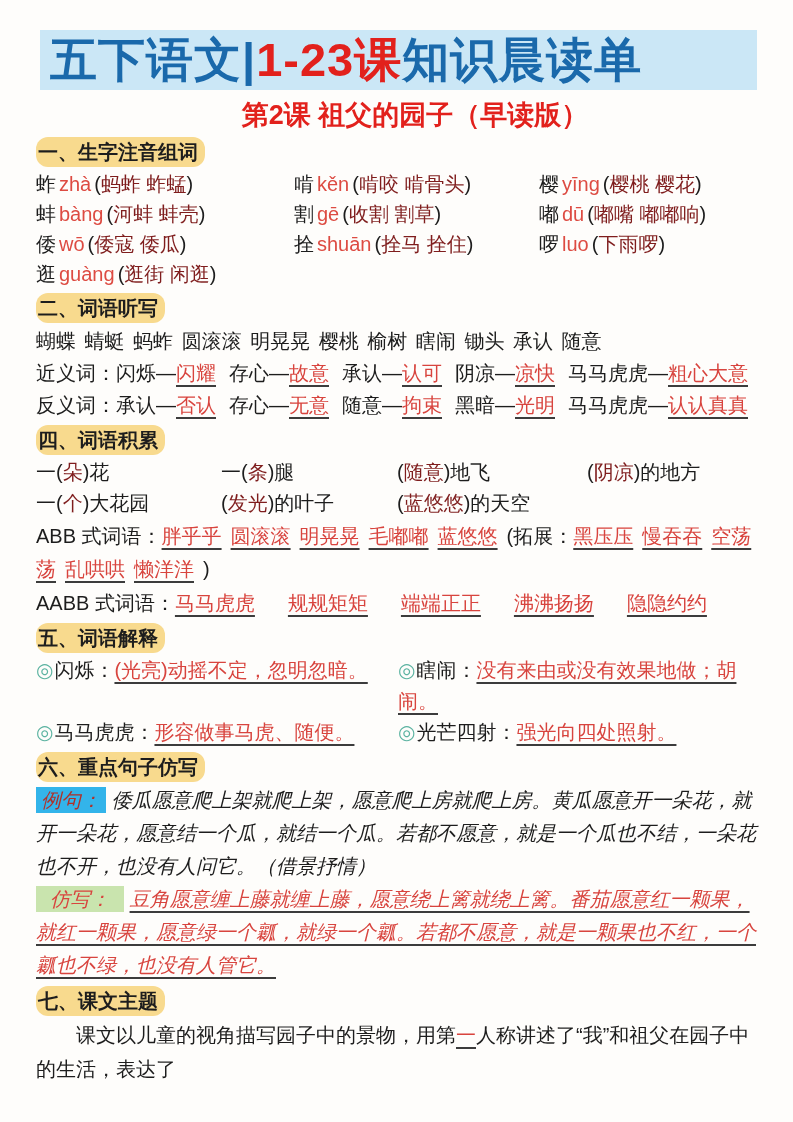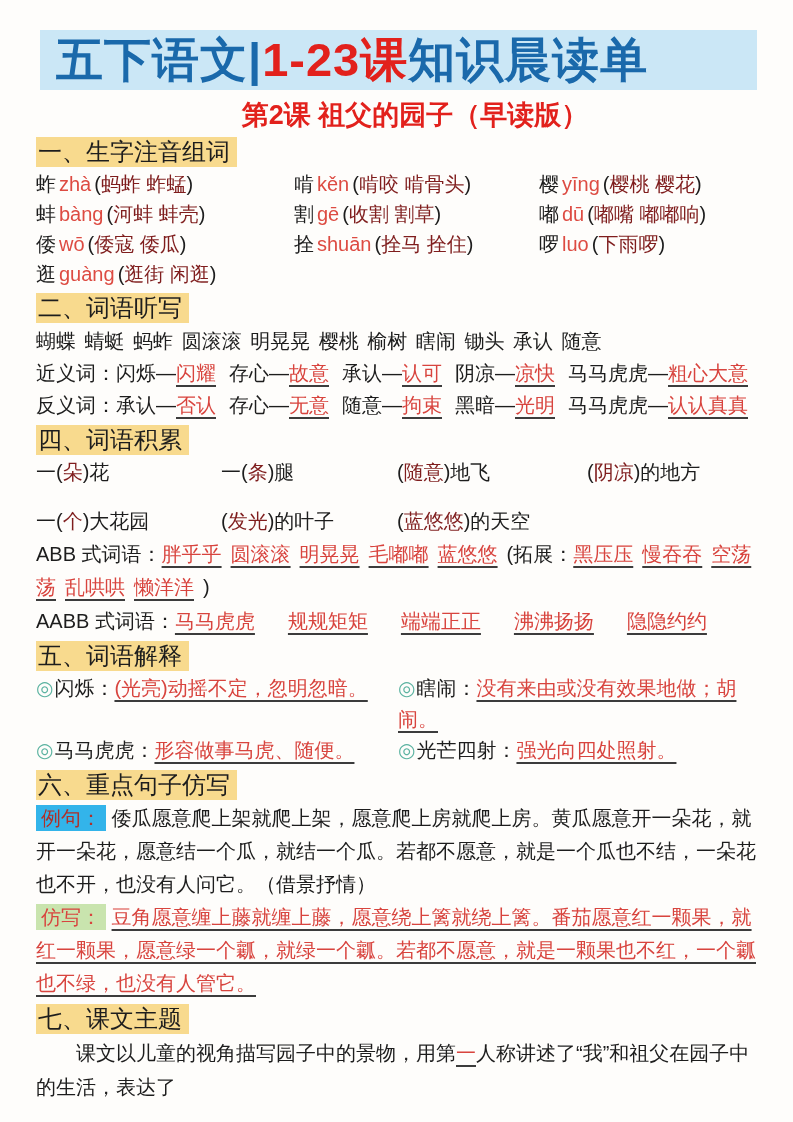--- a/index.html
+++ b/index.html
@@ -2,48 +2,48 @@
 <html><head>
 <meta charset="utf-8">
 <style>
   html,body{margin:0;padding:0;}
   body{
     width:793px;height:1122px;overflow:hidden;background:#fefdfb;
     font-family:"Liberation Sans","DejaVu Sans",sans-serif;color:#1d1d1d;
   }
   .banner{
     margin:30px 36px 0 40px;background:#cbe7f6;height:60px;line-height:60px;
-    padding:0 16px;font-size:47px;font-weight:bold;letter-spacing:1px;white-space:nowrap;
+    padding:0 10px;font-size:47px;font-weight:bold;letter-spacing:1px;white-space:nowrap;
   }
   .banner .blue{color:#1a69ab;}
   .banner .red{color:#e2211c;}
   .subtitle{margin-top:7px;text-align:center;font-size:27px;font-weight:bold;color:#e2211c;padding-left:37px;}
   .content{padding:0 36px;font-size:20px;}
   .sec-h-row{margin:4px 0 2px 0;}
-  .sec-h{display:inline-block;background:#f8da8e;font-weight:normal;font-size:24px;line-height:26px;padding:2px 7px 2px 2px;}
+  .sec-h{display:inline-block;background:#f8da8e;font-weight:bold;font-size:20px;line-height:26px;padding:2px 7px 2px 2px;border-radius:12px;}
   .red{color:#7f1d1d;}
   .ru{color:#d8443e;text-decoration:underline;text-decoration-color:#3c3c3c;text-decoration-thickness:1.5px;text-underline-offset:5px;}
   .zi-grid{display:grid;grid-template-columns:258px 245px 1fr;line-height:30px;}
   .zi-cell{white-space:nowrap;}
   .py{color:#dd4b42;padding:0 3px;}
   .plain-line{line-height:32px;word-spacing:3px;}
   .pair-line{line-height:32px;white-space:nowrap;}
   .pair{margin-right:13px;}
-  .cl-grid{display:grid;grid-template-columns:185px 176px 190px 1fr;line-height:31px;row-gap:18px;margin:1px 0;}
+  .cl-grid{display:grid;grid-template-columns:185px 176px 190px 1fr;line-height:31px;row-gap:0;margin:1px 0;}
   .abb-para{line-height:33px;margin:1px 0;}
   .abb-para .ru{margin-right:9px;}
   .aabb-line{line-height:32px;}
   .aabb-line .ru{margin-right:33px;}
   .def-line{line-height:31px;}
   .def-grid{display:grid;grid-template-columns:362px 1fr;line-height:31px;}
   .bullet{color:#5cb3a1;font-weight:bold;margin-right:1px;}
   .term{font-weight:normal;}
-  .para{line-height:33px;margin:0 0;}
+  .para{line-height:33px;margin:0 0;font-style:italic;}
   .tag-ex{background:#33b4ea;color:#b03028;padding:2px 5px;}
-  .tag-im{background:#c9e4ae;color:#d8443e;padding:2px 5px;}
+  .tag-im{background:#c9e4ae;color:#d8443e;padding:2px 14px;}
   .theme-para{text-indent:2em;line-height:34px;margin:1px 0;}
 </style>
 </head>
 <body>
 
 <div class="banner">
   <span class="blue">五下语文|</span><span class="red">1-23课</span><span class="blue">知识晨读单</span>
 </div>
 
 <div class="subtitle">第2课 祖父的园子（早读版）</div>

